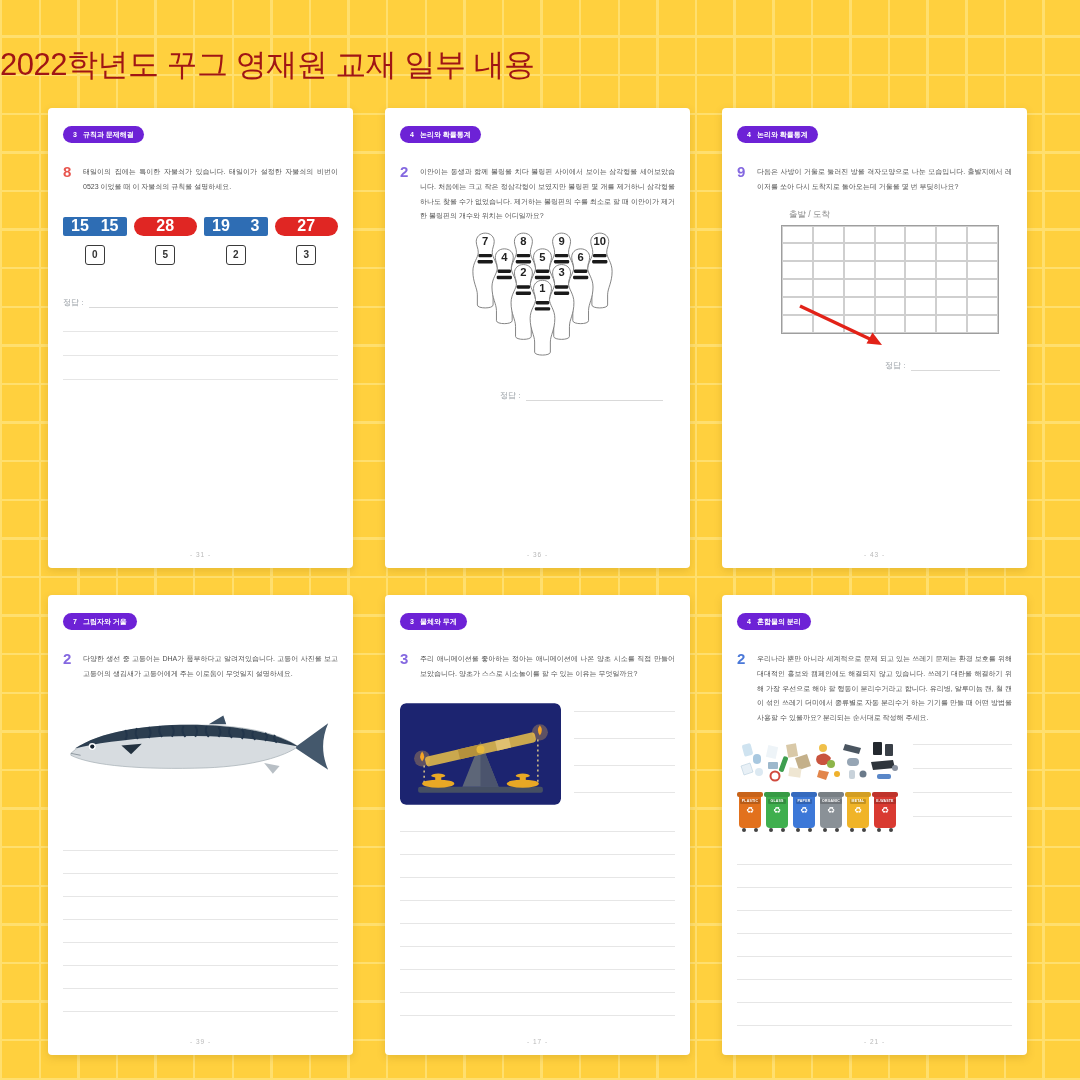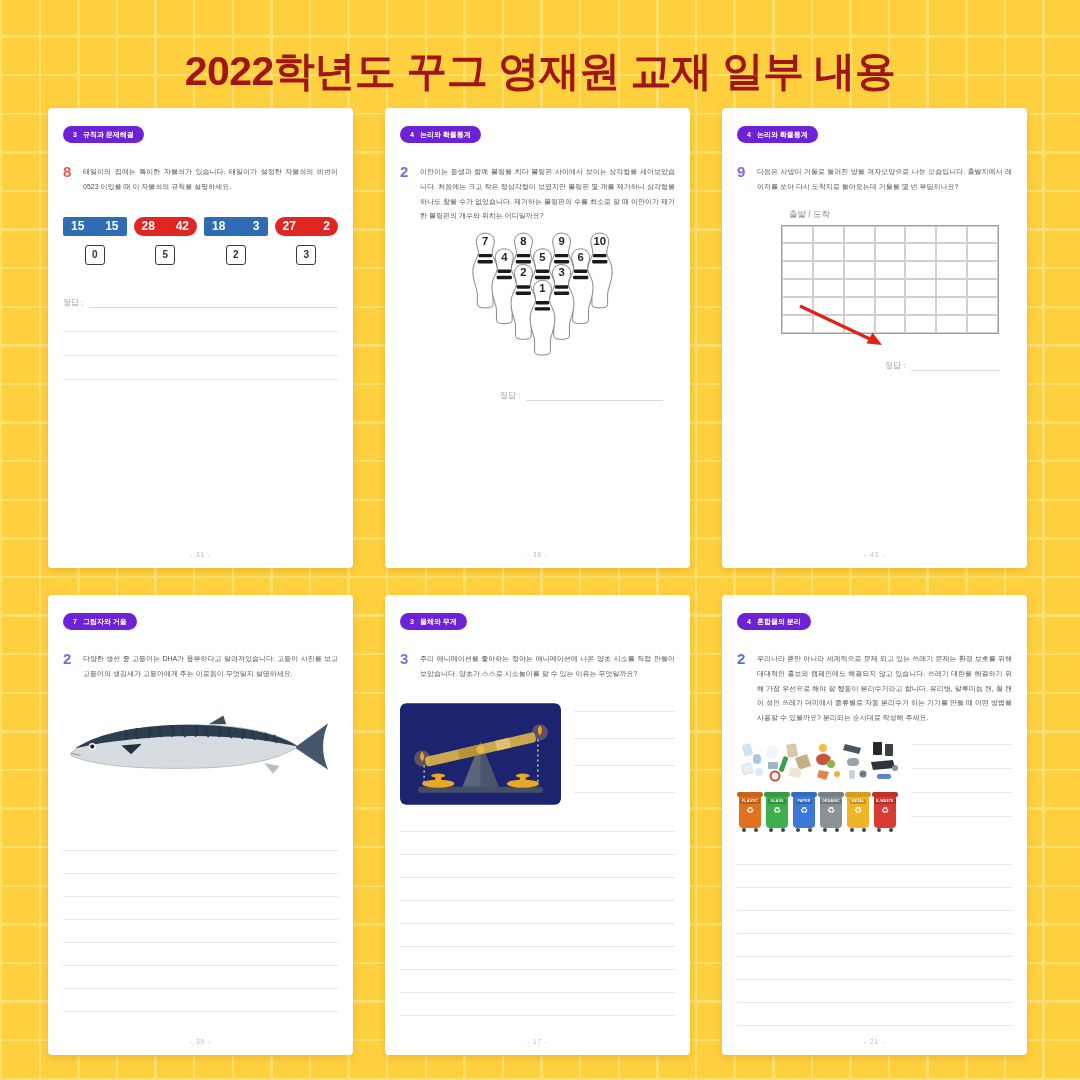--- a/index.html
+++ b/index.html
@@ -3,41 +3,41 @@
 <meta charset="utf-8">
 <style>
   html,body{margin:0;padding:0;}
   body{font-family:"Liberation Sans","DejaVu Sans",sans-serif;}
   .canvas{position:relative;width:1080px;height:1080px;overflow:hidden;
     background-color:#ffd03e;
     background-image:
       repeating-linear-gradient(0deg,#ffdf6e 0 2.5px,transparent 2.5px 38.6px),
       repeating-linear-gradient(90deg,#ffdf6e 0 2.5px,transparent 2.5px 38.6px);
   }
-  .title{position:absolute;top:44px;left:0;width:100%;text-align:center;margin:0;
-    font-size:41px;font-weight:700;color:#a01515;letter-spacing:-0.5px;}
+  .title{position:absolute;top:44px;left:0;width:100%;margin:0;
+    font-size:31px;font-weight:400;color:#a01515;letter-spacing:-0.5px;}
   .cards{position:absolute;left:48px;top:108px;display:grid;
     grid-template-columns:repeat(3,305px);grid-template-rows:repeat(2,460px);
     column-gap:32px;row-gap:27px;}
   .card{position:relative;background:#fff;border-radius:4px;padding:15px 15px 0 15px;
     box-sizing:border-box;box-shadow:0 3px 8px rgba(120,90,0,.18);}
   .badge{display:inline-flex;align-items:center;gap:6px;background:#6d22d6;color:#fff;
     font-size:7px;font-weight:700;height:17px;padding:0 10px;border-radius:9px;}
   .qrow{display:flex;gap:7px;margin-top:21px;}
   .qnum{font-size:15px;font-weight:700;width:13px;flex:none;line-height:1.1;}
   .c-red{color:#e8554e;} .c-purple{color:#8468e0;} .c-blue{color:#4a78d8;}
   .qtext{font-size:7px;line-height:14.8px;color:#4f4f4f;text-align:justify;flex:1;margin-top:1px;}
   .pagenum{position:absolute;bottom:10px;left:0;right:0;text-align:center;
     font-size:6.5px;color:#b8b8b8;letter-spacing:1px;}
   
   .locks{display:flex;gap:7px;margin-top:22px;}
-  .lock{width:66px;height:19px;color:#fff;font-size:12px;font-weight:700;
+  .lock{width:66px;height:19px;color:#fff;font-size:16px;font-weight:700;
     display:flex;justify-content:space-between;align-items:center;padding:0 8px;box-sizing:border-box;}
   .lock.rect{border-radius:2px;background:#2e6db4;}
-  .lock.pill{border-radius:10px;background:#e02623;}
+  .lock.pill{border-radius:10px;background:#e02623;flex-direction:column;}
   .digits{display:flex;gap:7px;margin-top:9px;}
   .digit{width:66px;display:flex;justify-content:center;}
   .digit span{width:18px;height:18px;border:1.5px solid #3a3a3a;border-radius:3px;
     display:flex;align-items:center;justify-content:center;font-size:10px;font-weight:600;color:#333;}
   .ansrow{display:flex;align-items:flex-end;gap:6px;}
   .anslabel{font-size:8px;color:#9aa0a6;flex:none;}
   .ansline{flex:1;border-bottom:1px solid #d9d9d9;height:10px;}
   .ans1{margin-top:32px;}
   .wline{border-bottom:1px solid #e6e6e6;height:23px;}
   .wline.f{height:22px;}
@@ -93,21 +93,21 @@
       <div class="locks">
         <div class="lock rect">
           <span>15</span>
           <span>15</span>
         </div>
         <div class="lock pill">
           <span>28</span>
           <span>42</span>
         </div>
         <div class="lock rect">
-          <span>18</span>
+          <span>19</span>
           <span>3</span>
         </div>
         <div class="lock pill">
           <span>27</span>
           <span>2</span>
         </div>
       </div>
       <div class="digits">
         <div class="digit">
             <span>0</span>

